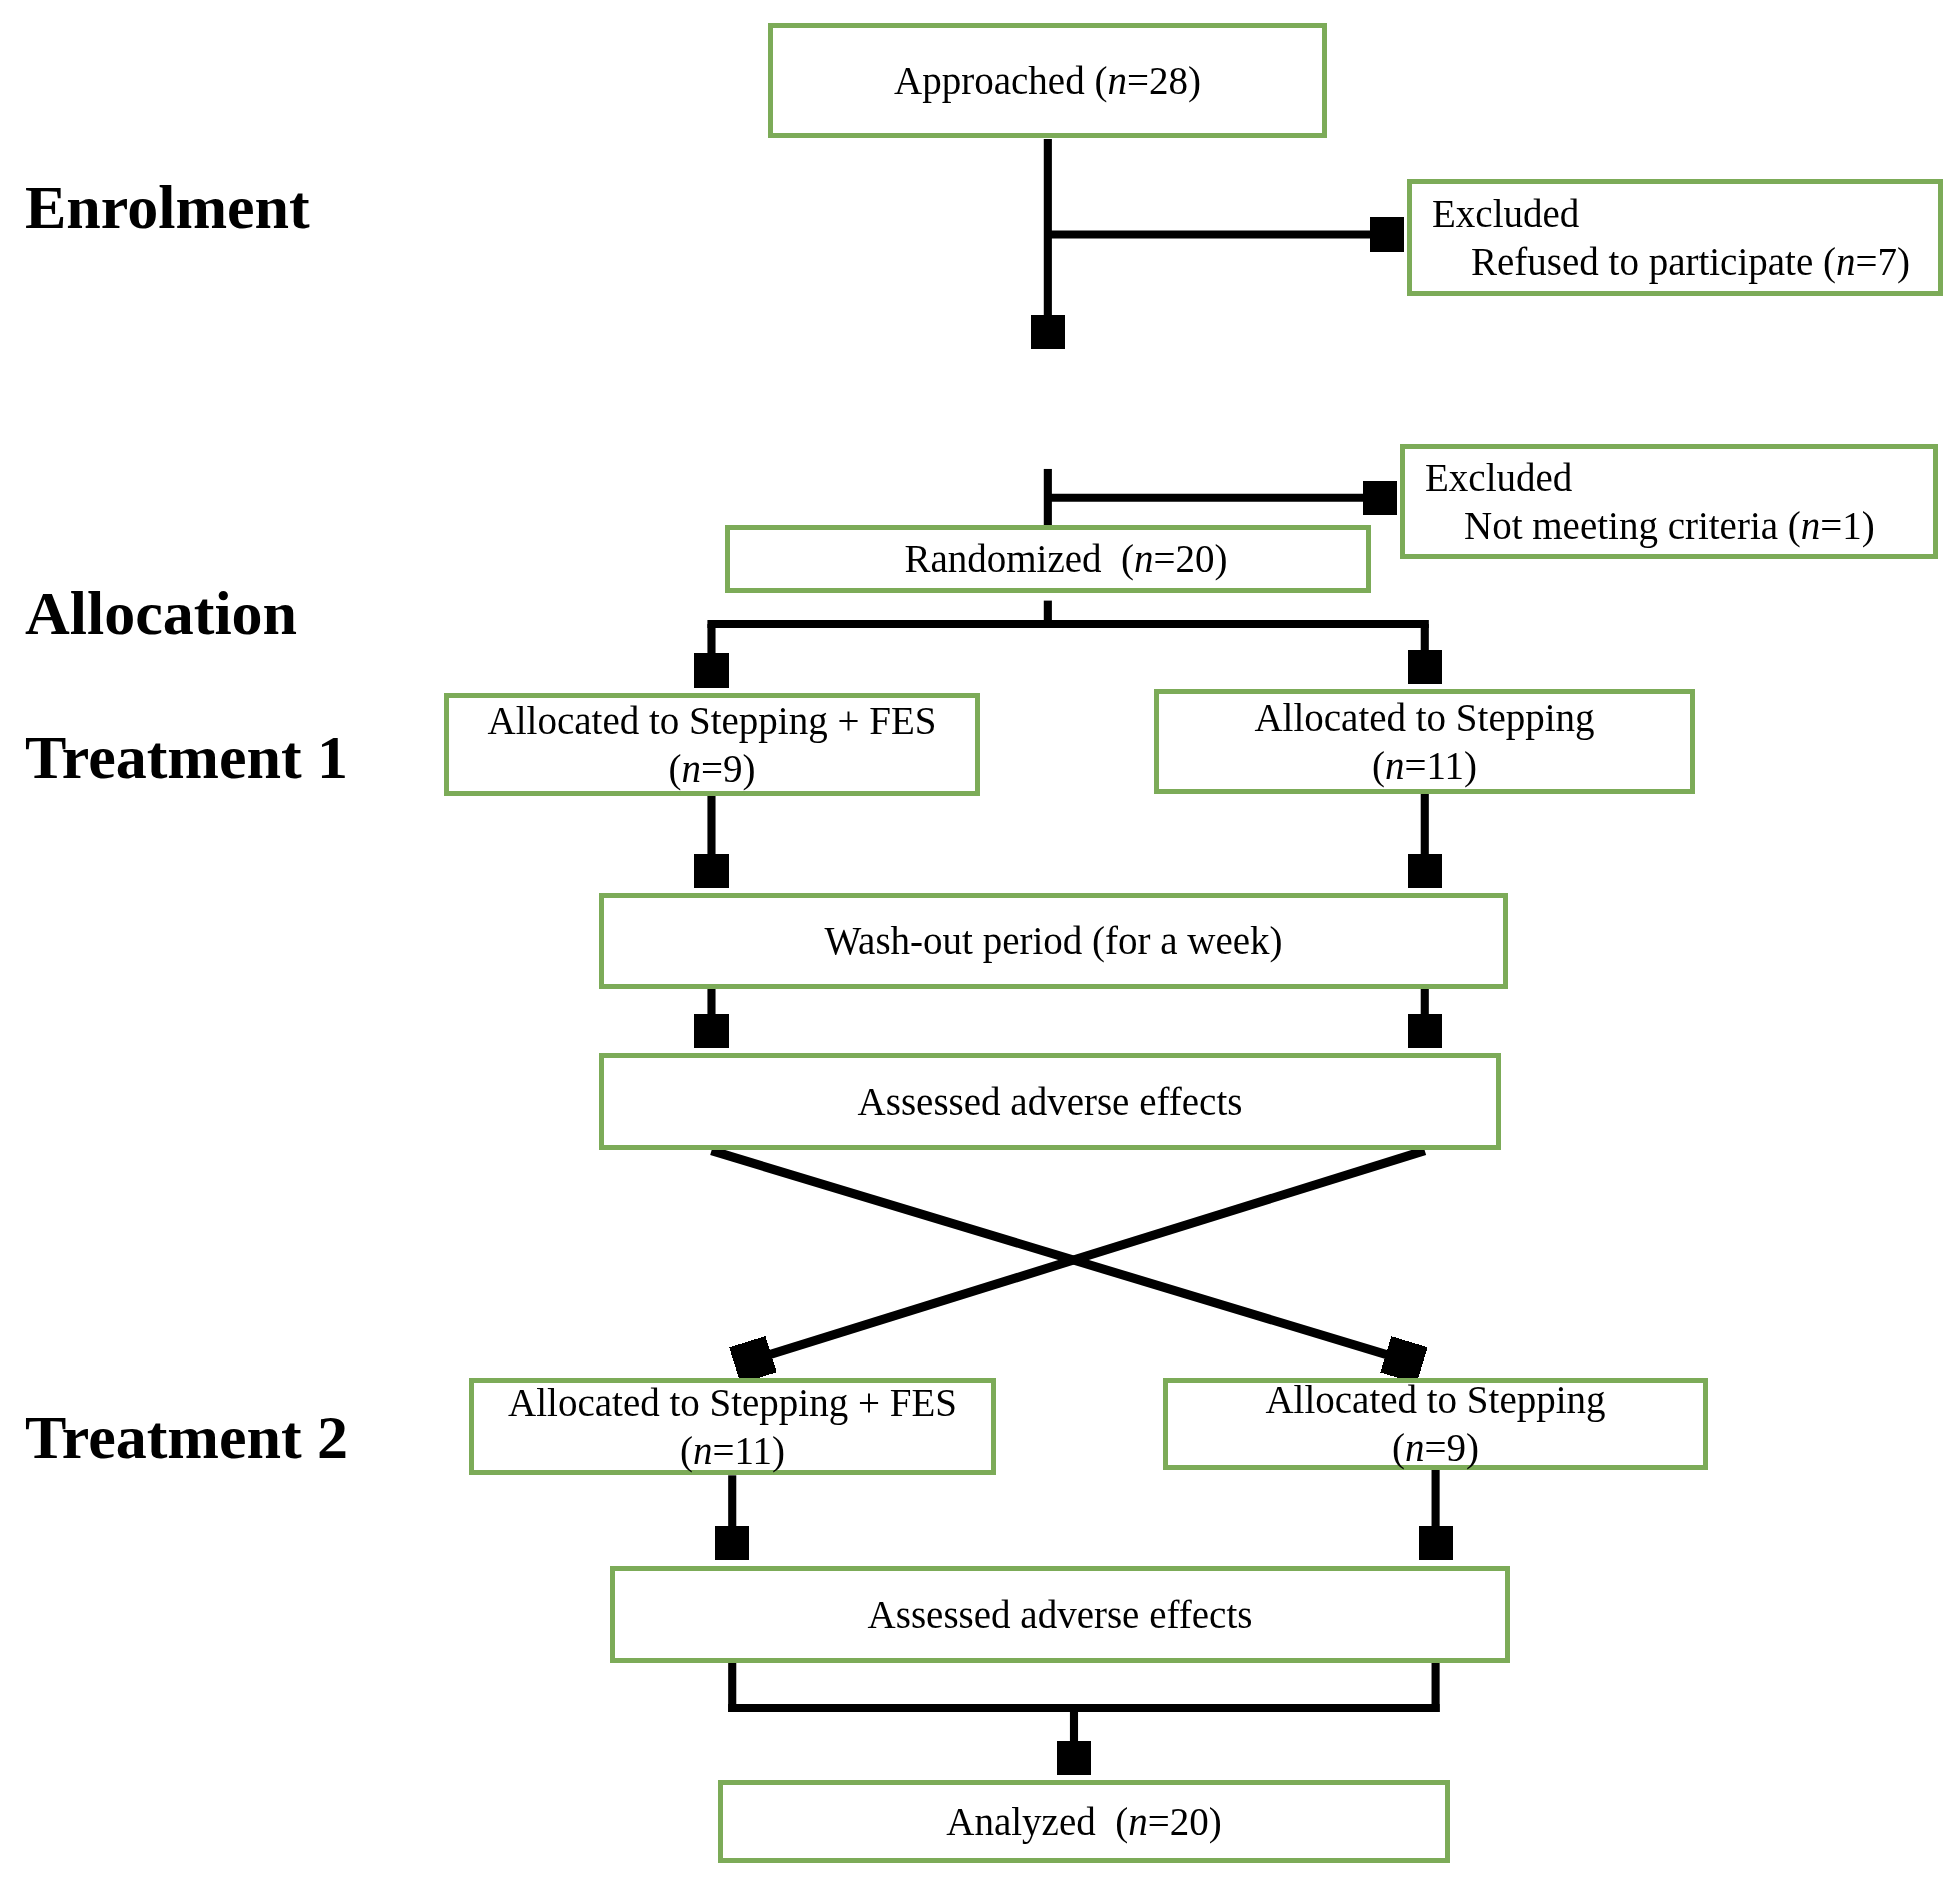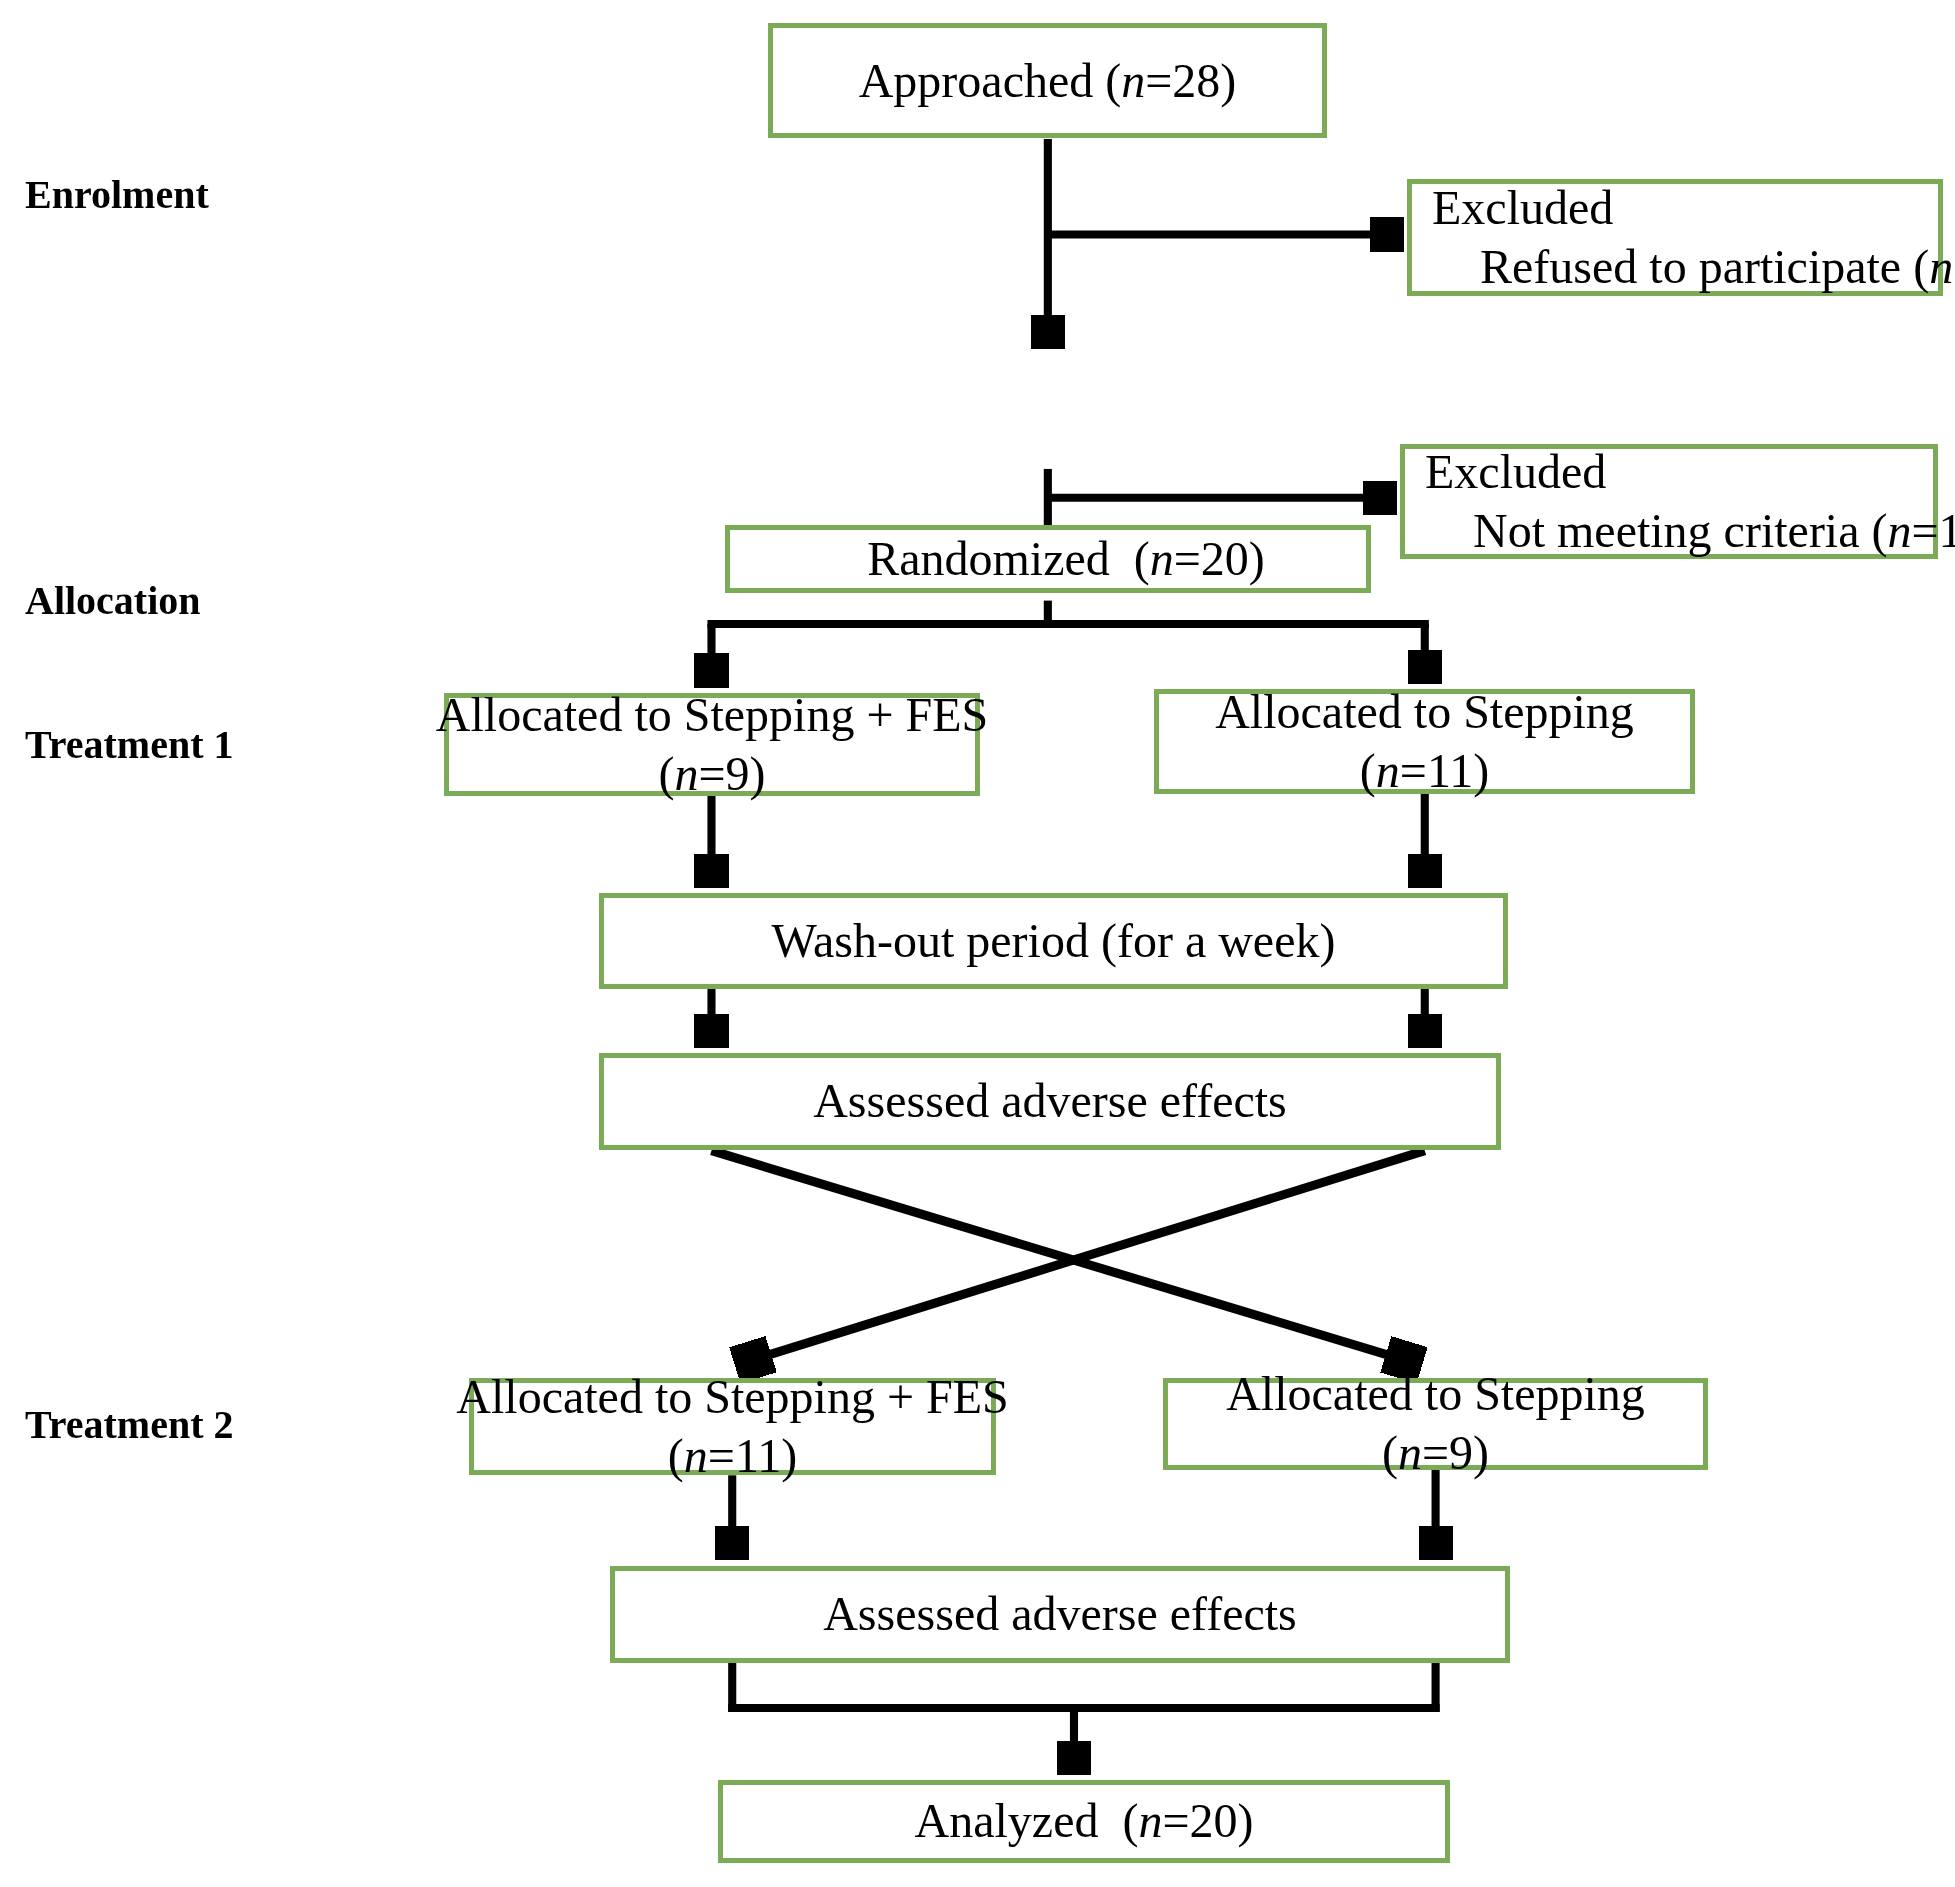--- a/index.html
+++ b/index.html
@@ -10,27 +10,27 @@
     font-family:"Liberation Serif","DejaVu Serif",serif; color:var(--ink);
     overflow:hidden;
   }
   #wires { position:absolute; left:0; top:0; width:1955px; height:1887px; }
   #wires path { stroke:var(--line); stroke-width:18; fill:none; }
   #wires path.thick { stroke-width:20; }
   .box {
     position:absolute; box-sizing:border-box; background:var(--bg);
     border:5px solid var(--green);
     display:flex; flex-direction:column; justify-content:center; align-items:center;
-    font-size:48px; text-align:center;
+    font-size:39px; text-align:center;
   }
   .box .line { line-height:1.22; white-space:pre; }
   .box.align-left { align-items:flex-start; text-align:left; padding-left:20px; padding-right:1px; }
   .it { font-style:italic; }
   .stage-label {
-    position:absolute; left:25px; font-weight:bold; font-size:40px; line-height:1.1;
+    position:absolute; left:25px; font-weight:bold; font-size:62px; line-height:1.1;
     white-space:pre;
   }
   
   #b-approached   { left:768px; top:23.4px;   width:559px; height:115px; }
   #b-excl-enrol   { left:1407px; top:179px;  width:536px; height:117px; }
   #b-eligibility  { left:722px; top:352px;  width:653px; height:117px; }
   #b-excl-alloc   { left:1400px; top:444px;  width:538px; height:115px; }
   #b-randomized   { left:725px; top:525px; width:646px; height:68px;padding-left:36px; }
   #b-alloc-fes-t1 { left:444px;  top:693px; width:536px; height:103px; }
   #b-alloc-st-t1  { left:1154px; top:689px; width:541px; height:105px; }

